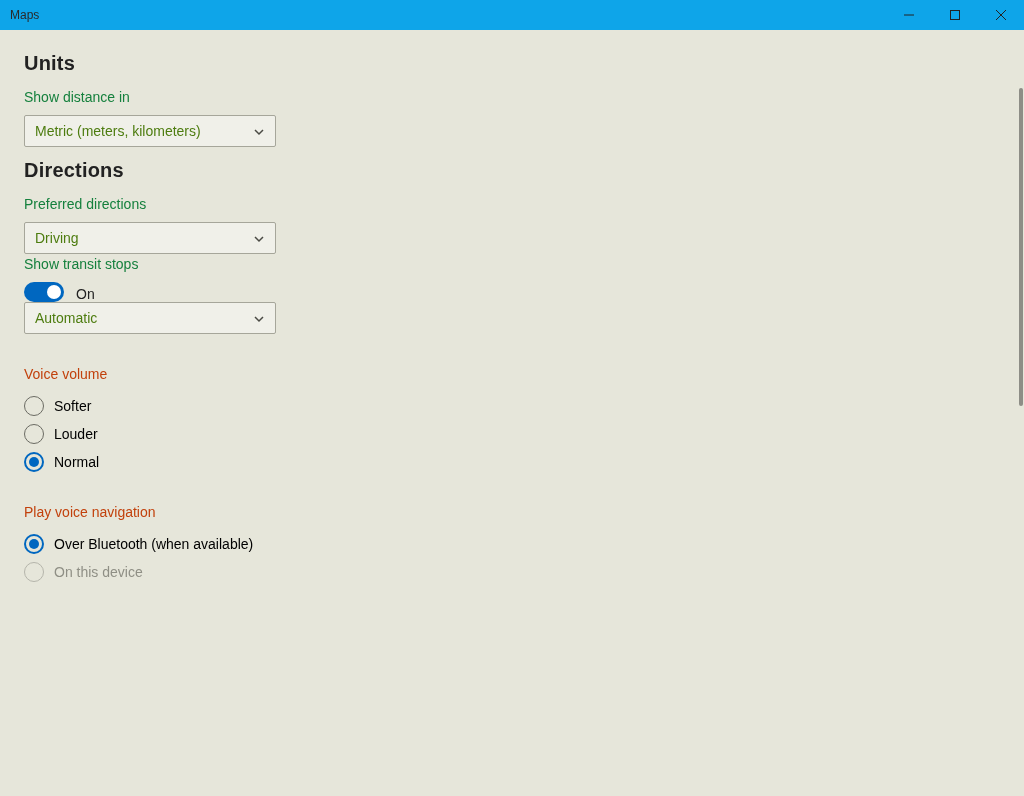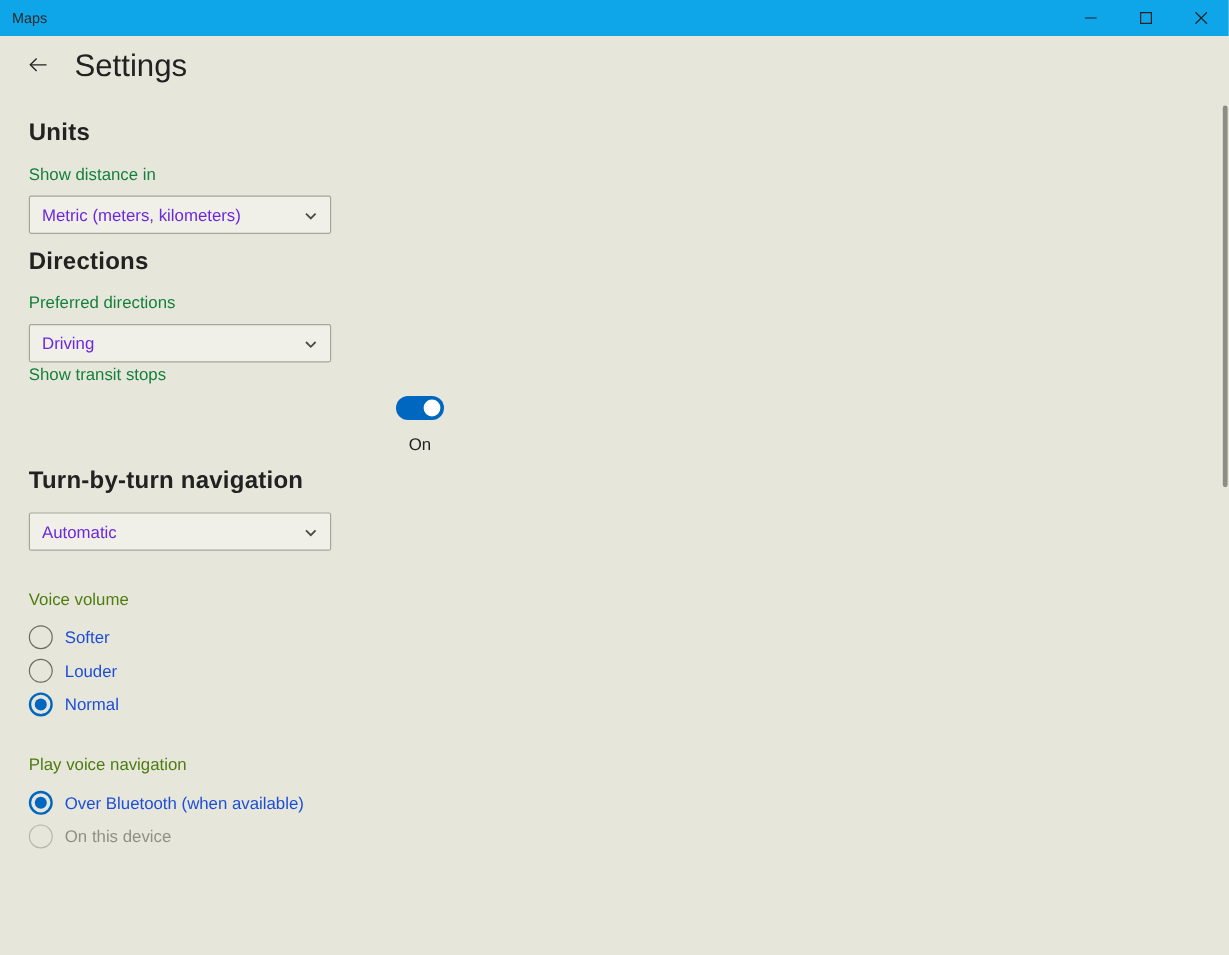--- a/index.html
+++ b/index.html
@@ -95,39 +95,38 @@
     .combo {
       width: 252px;
       height: 32px;
       border: 1px solid #a6a69a;
       border-radius: 2px;
       background: #f0f0e9;
       display: flex;
       align-items: center;
       padding: 0 10px;
       font-size: 14px;
-      color: #6d28d9;
+      color: #4d7c0f;
       position: relative;
       margin-bottom: 0;
     }
     .combo .chev {
       position: absolute;
       right: 10px; top: 50%;
       transform: translateY(-50%);
       width: 12px; height: 12px;
     }
     .combo .chev svg { width: 12px; height: 12px; stroke: #4a4a44; stroke-width: 1.5; fill: none; }
 
     
     .toggle-row {
       display: flex;
-      align-items: center;
+      align-items: flex-end;
       gap: 12px;
       margin-top: 18px;
-      flex-direction: column;
     }
     .toggle {
       width: 40px; height: 20px;
       border-radius: 10px;
       background: #0067c0;
       position: relative;
     }
     .toggle .knob {
       position: absolute;
       right: 3px; top: 3px;
@@ -136,21 +135,21 @@
       background: #fff;
     }
 
     
     .radio-row {
       display: flex;
       align-items: center;
       gap: 10px;
       height: 28px;
       font-size: 14px;
-      color: #1d4ed8;
+      color: #000000;
     }
     .radio {
       width: 20px; height: 20px;
       border: 1px solid #6b6b63;
       border-radius: 50%;
       display: flex;
       align-items: center;
       justify-content: center;
       background: transparent;
     }
@@ -162,21 +161,21 @@
       border-radius: 50%;
       background: #0067c0;
     }
     .radio.disabled {
       border-color: #b5b5ab;
     }
     .radio-row.disabled { color: #8f8f85; }
 
     .sub-label {
       font-size: 14px;
-      color: #4d7c0f;
+      color: #c2410c;
       margin-top: 28px;
       margin-bottom: 10px;
     }
     .sub-label.first { margin-top: 32px; }
   </style>
 </head>
 <body>
 
 <div class="titlebar">
   <span class="titlebar-title">Maps</span>
@@ -194,29 +193,20 @@
   <span class="win-btn">
     <svg viewBox="0 0 10 10">
         <line x1="0" y1="0" x2="10" y2="10"></line>
         <line x1="10" y1="0" x2="0" y2="10"></line>
       </svg>
   </span>
 </div>
 
 <div class="viewport">
 
-  <div class="header">
-    <span class="back-btn">
-      <svg viewBox="0 0 24 24">
-          <line x1="3" y1="12" x2="21" y2="12"></line>
-          <polyline points="10,5 3,12 10,19"></polyline>
-        </svg>
-    </span>
-    <span class="page-title">Settings</span>
-  </div>
 
   <div class="scroll-track"></div>
 
   <div class="content-wrapper">
     <div class="content">
 
       <div class="section-title">Units</div>
       <div class="setting-label">Show distance in</div>
       <div class="combo">
         <span>Metric (meters, kilometers)</span>
@@ -238,21 +228,20 @@
         </span>
       </div>
       <div class="setting-label" style="margin-top:2px;">Show transit stops</div>
       <div class="toggle-row" style="margin-top:4px;">
         <div class="toggle">
           <div class="knob"></div>
         </div>
         <span style="font-size:14px;">On</span>
       </div>
 
-      <div class="section-title tight">Turn-by-turn navigation</div>
       <div class="combo">
         <span>Automatic</span>
         <span class="chev">
           <svg viewBox="0 0 12 12">
               <polyline points="2,4 6,8 10,4"></polyline>
             </svg>
         </span>
       </div>
 
       <div class="sub-label first">Voice volume</div>

